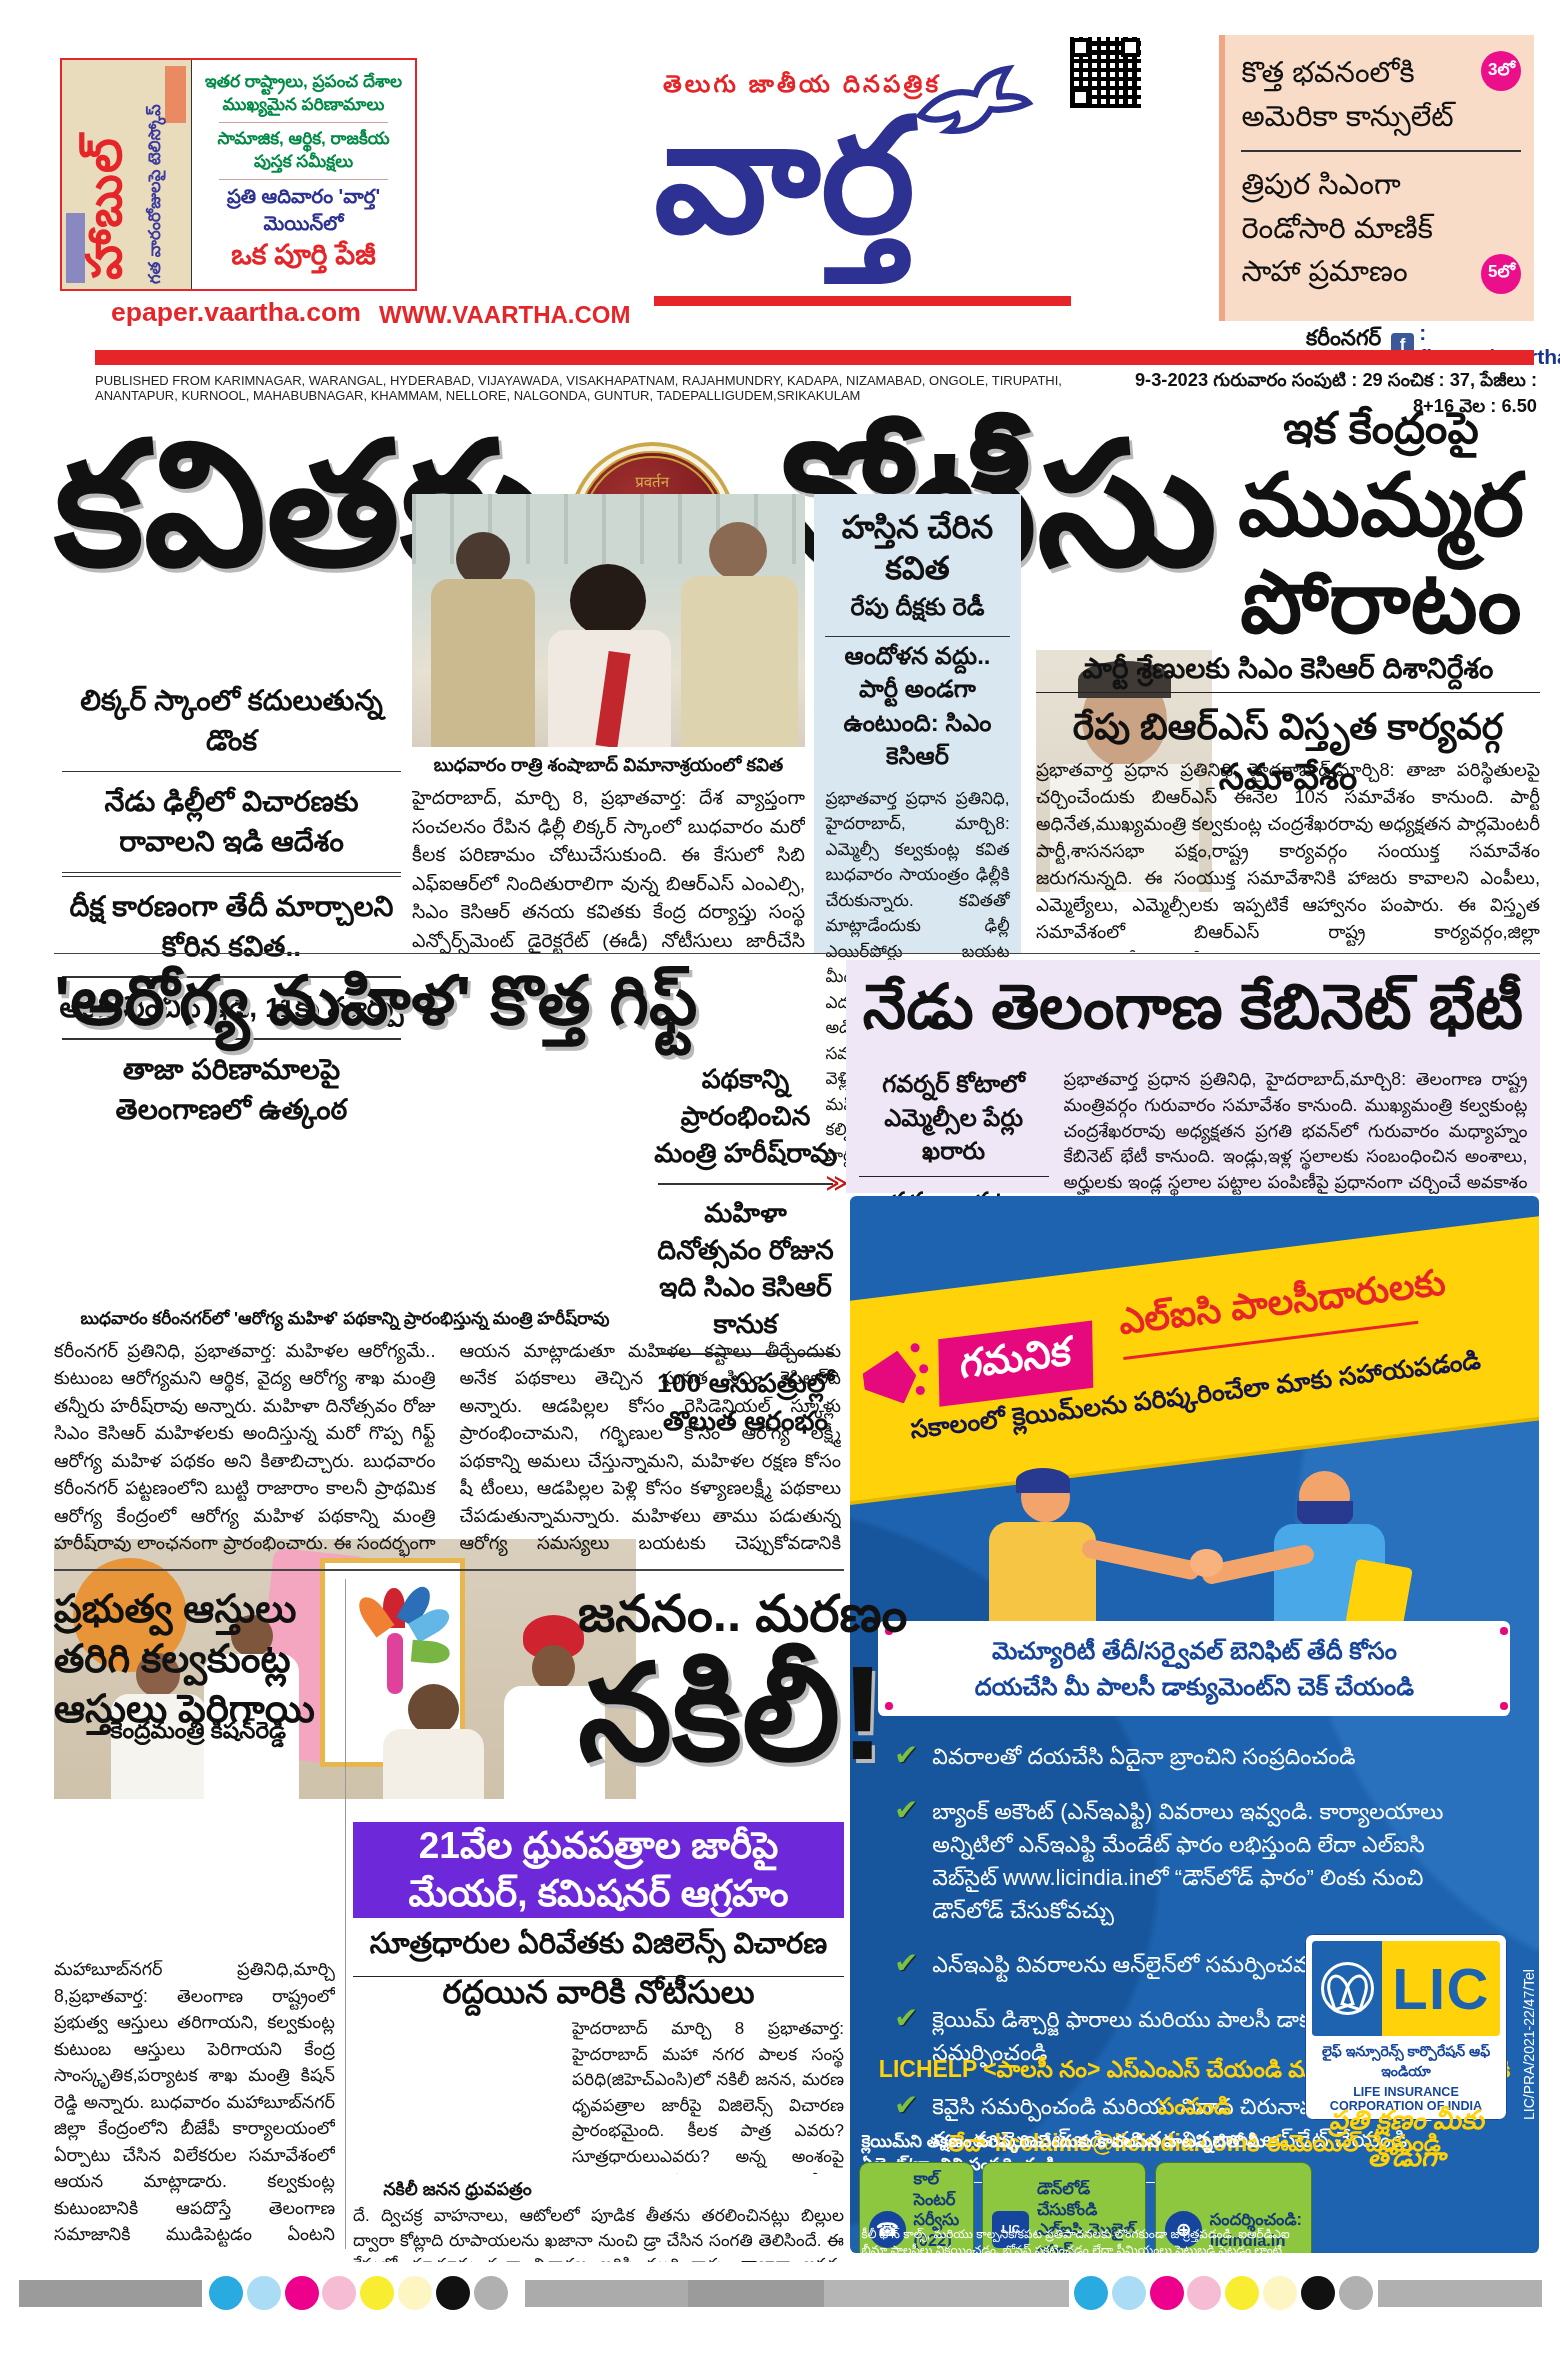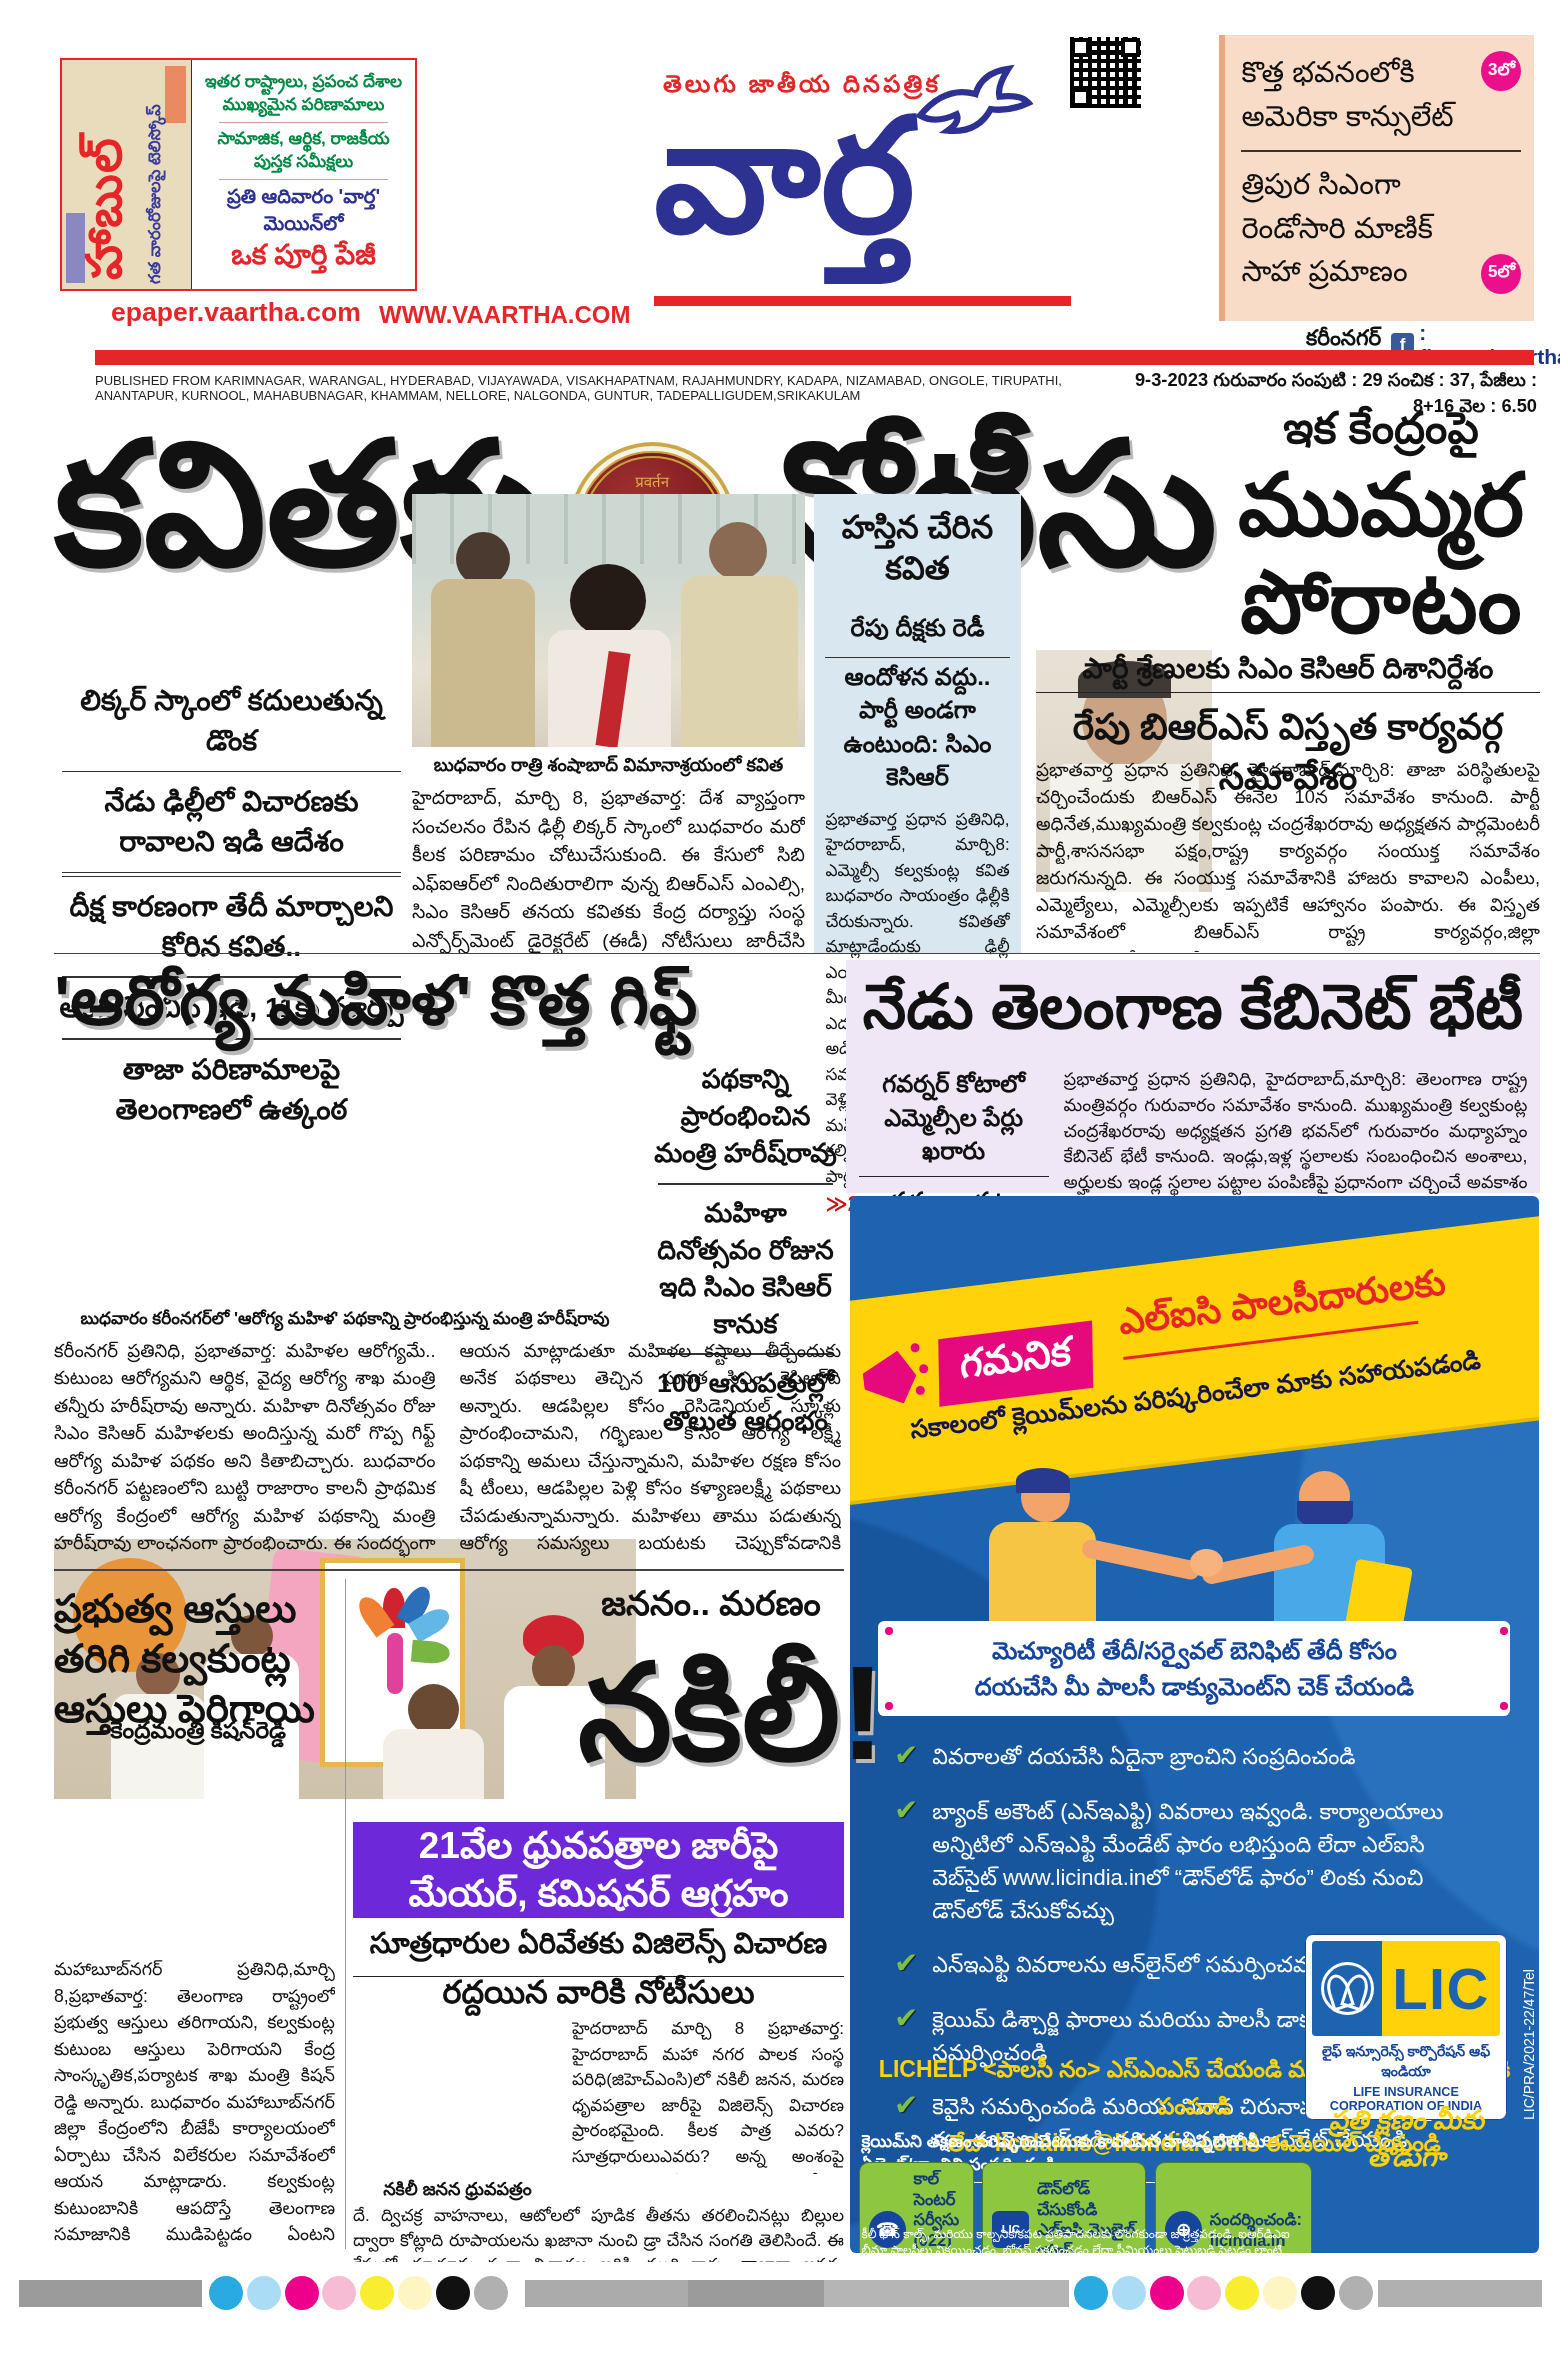--- a/index.html
+++ b/index.html
@@ -174,21 +174,21 @@
     <div class="fig-body" style="left:136px;top:136px;width:123px;height:117px;background:#efe9e2"></div>
     <div class="abs" style="left:190px;top:158px;width:21.5px;height:95px;background:#c1272d;transform:rotate(8deg)"></div>
     <div class="fig-head" style="left:297px;top:28.4px;width:58px;height:58px;background:#8a6a52"></div>
     <div class="fig-body" style="left:269px;top:82px;width:117px;height:171px;background:#ddd3ae"></div>
   </div>
   <div class="abs cap" style="left:412px;top:754px;width:393px;font-size:18.3px">బుధవారం రాత్రి శంషాబాద్ విమానాశ్రయంలో కవిత</div>
   <div class="abs j" style="left:412px;top:784px;width:393px;height:169px;font-size:19px;line-height:1.5;overflow:hidden"><span>హైదరాబాద్, మార్చి 8, ప్రభాతవార్త: దేశ వ్యాప్తంగా సంచలనం రేపిన ఢిల్లీ లిక్కర్ స్కాంలో బుధవారం మరో కీలక పరిణామం చోటుచేసుకుంది. ఈ కేసులో సిబి ఎఫ్ఐఆర్‌లో నిందితురాలిగా వున్న బిఆర్ఎస్ ఎంఎల్సి, సిఎం కెసిఆర్ తనయ కవితకు కేంద్ర దర్యాప్తు సంస్థ ఎన్ఫోర్స్‌మెంట్ డైరెక్టరేట్ (ఈడీ) నోటీసులు జారీచేసి గురువారం నాడు ఢిల్లీలో జరిగే విచారణకు హాజరు కావాలని ఆదేశించింది. కాగా తనకు ఈడీ నుంచి తాఖీదులు అందిన మాట నిజమేనని వెల్లడించిన కవిత గురువారం నాడు విచారణకు రాలేనని, ముందస్తు షెడ్యూల్‌వల్ల ఈ నెల15వ తేదీ తరువాత ఎప్పుడైనా విచారణకు</span> </div>
 
   <div class="abs bluebox" style="left:814px;top:494px;width:207px;height:460px">
     <div class="b ctr" style="font-size:32px;line-height:1.3">హస్తిన చేరిన కవిత</div>
-    <div class="b ctr" style="font-size:24px;margin-top:24px;padding-bottom:8.9px;border-bottom:1.9px solid #333">రేపు దీక్షకు రెడీ</div>
+    <div class="b ctr" style="font-size:24px;margin-top:3px;padding-bottom:8.9px;border-bottom:1.9px solid #333">రేపు దీక్షకు రెడీ</div>
     <div class="b ctr" style="font-size:24px;margin-top:2px;line-height:1.4">ఆందోళన వద్దు.. పార్టీ అండగా ఉంటుంది: సిఎం కెసిఆర్</div>
     <div class="j" style="font-size:17px;line-height:1.5;margin-top:12.6px"><span>ప్రభాతవార్త ప్రధాన ప్రతినిధి, హైదరాబాద్, మార్చి8: ఎమ్మెల్సీ కల్వకుంట్ల కవిత బుధవారం సాయంత్రం ఢిల్లీకి చేరుకున్నారు. కవితతో మాట్లాడేందుకు ఢిల్లీ ఎయిర్‌పోర్టు బయట మీడియా ప్రతినిధులు ఎదురుచూశారు. మీడియా అడిగిన ప్రశ్నలకు సమాధానం చెప్పకుండా వెళ్లిపోయారు. చట్టసభల్లో మహిళలకు రిజర్వేషన్లు కల్పించే బిల్లును పార్లమెంట్‌లో ప్రవేశపెట్టాలన్న</span> <span class="jump">≫2</span></div>
   </div>
 
   <div class="abs ph" style="left:1036px;top:397px;width:176px;height:242px;background:linear-gradient(180deg,#e8e2d6,#d9d2c2)">
     <div class="fig-head" style="left:46px;top:22px;width:85px;height:95px;background:#caa284"></div>
     <div class="abs" style="left:42px;top:11.4px;width:93px;height:37px;border-radius:50% 50% 0 0;background:#3f3a36"></div>
     <div class="fig-body" style="left:14px;top:114px;width:149px;height:128px;background:#f4f2ec"></div>
   </div>
   <div class="abs x ctr" style="left:1223px;top:403px;width:316px;font-size:44px">ఇక కేంద్రంపై</div>
@@ -349,21 +349,21 @@
   </div>
 
   <div class="abs rule" style="left:54px;top:1569px;width:790px;height:1.9px"></div>
   <div class="abs vrule" style="left:345px;top:1579px;width:1.3px;height:670px"></div>
 
   <div class="abs x" style="left:54px;top:1584px;width:281px;font-size:39px;line-height:1.28">ప్రభుత్వ ఆస్తులు తరిగి కల్వకుంట్ల ఆస్తులు పెరిగాయి</div>
   <div class="abs b ctr" style="left:54px;top:1717px;width:281px;font-size:23px">-కేంద్రమంత్రి కిషన్‌రెడ్డి</div>
 
   <div class="abs j" style="left:54px;top:1956px;width:281px;height:296px;font-size:17.7px;line-height:1.5;overflow:hidden"><span>మహాబూబ్‌నగర్ ప్రతినిధి,మార్చి 8,ప్రభాతవార్త: తెలంగాణ రాష్ట్రంలో ప్రభుత్వ ఆస్తులు తరిగాయని, కల్వకుంట్ల కుటుంబ ఆస్తులు పెరిగాయని కేంద్ర సాంస్కృతిక,పర్యాటక శాఖ మంత్రి కిషన్ రెడ్డి అన్నారు. బుధవారం మహాబూబ్‌నగర్ జిల్లా కేంద్రంలోని బీజేపీ కార్యాలయంలో ఏర్పాటు చేసిన విలేకరుల సమావేశంలో ఆయన మాట్లాడారు. కల్వకుంట్ల కుటుంబానికి ఆపదొస్తే తెలంగాణ సమాజానికి ముడిపెట్టడం ఏంటని ప్రశ్నించారు. తొమ్మిదేండ్లుగా తెలంగాణను దోచుకున్నది చాలదన్నట్లు ఢిల్లీలో దోస్తీ కట్టి లిక్కర్ కుంభకోణానికి తెరలేపారన్నారు. కల్వకుంట్ల కుటుంబంలో ఐదేండ్లు మహిళా మంత్రి లేకుండా పాలన కొనసాగించి నేడు మహిళా బిల్లు గురించి మాట్లాడడం దయ్యాలు వేదాలు వల్లించినట్లుందన్నారు. మోడీ అధికారంలోకి వచ్చాక 2014లో మహిళల జనాభాకంటే పురుషుల జనాభా</span> </div>
 
-  <div class="abs x ctr" style="left:578px;top:1584px;width:266px;font-size:34px;white-space:nowrap">జననం.. మరణం</div>
+  <div class="abs x ctr" style="left:578px;top:1584px;width:266px;font-size:51px;white-space:nowrap">జననం.. మరణం</div>
   <div class="abs x ctr shadow" style="left:578px;top:1636px;width:266px;font-size:134px;line-height:1.15">నకిలీ!</div>
   <div class="abs purple pre" style="left:353px;top:1822px;width:491px;height:96px;font-size:37px;line-height:1.3">21వేల ధ్రువపత్రాల జారీపై
 మేయర్, కమిషనర్ ఆగ్రహం</div>
   <div class="abs b ctr" style="left:353px;top:1927px;width:491px;font-size:29px;padding-bottom:8.9px;border-bottom:1.9px solid #222">సూత్రధారుల ఏరివేతకు విజిలెన్స్ విచారణ</div>
   <div class="abs b ctr" style="left:353px;top:1974px;width:491px;font-size:32px">రద్దయిన వారికి నోటీసులు</div>
 
   <div class="abs cap" style="left:353px;top:2179px;width:209px;font-size:17.7px">నకిలీ జనన ధ్రువపత్రం</div>
   <div class="abs j" style="left:572px;top:2016px;width:272px;height:158px;font-size:17px;line-height:1.5;overflow:hidden"><span>హైదరాబాద్ మార్చి 8 ప్రభాతవార్త: హైదరాబాద్ మహా నగర పాలక సంస్థ పరిధి(జిహెచ్ఎంసి)లో నకిలీ జనన, మరణ ధృవపత్రాల జారీపై విజిలెన్స్ విచారణ ప్రారంభమైంది. కీలక పాత్ర ఎవరు? సూత్రధారులుఎవరు? అన్న అంశంపై అధికారులు దృష్టిసారించారు. అయితే ఈ కేసును ఎంత మేర విచారణ చేస్తారు? ఎంత మందిపై కఠిన చర్యలు తీసుకుంటారో వేచిచూడాల్సిందే. బల్దియాలో ఏ సంఘటన జరిగినా మూడు నాళ్ల ముచ్చటగానే ముగిస్తుంది. గతంలో నాలాల పూడికతీతకు సంబంధించి నకిలీ బిల్లులను డబ్బులు డ్రా చేసుకున్న సంఘటన తెలిసిం</span></div>
   <div class="abs j" style="left:353px;top:2204px;width:491px;height:58px;font-size:17px;line-height:1.45;overflow:hidden"><span>దే. ద్విచక్ర వాహనాలు, ఆటోలలో పూడిక తీతను తరలించినట్లు బిల్లుల ద్వారా కోట్లాది రూపాయలను ఖజానా నుంచి డ్రా చేసిన సంగతి తెలిసిందే. ఈ కేసులో తూతూమంత్రంగా విచారణ జరిపి ముగించారు. తాజాగా జనన, మరణ ధృవపత్రాల కేసు విషయంలో అధికారులు ఎలాంటి చర్యలు తీసుకుంటారన్నది ప్రస్తుతం చర్చనీయాంశంగా మారింది. ఇప్పటి వరకు జిహెచ్ఎంసి పరిధిలో 21వేల</span> </div>
 

